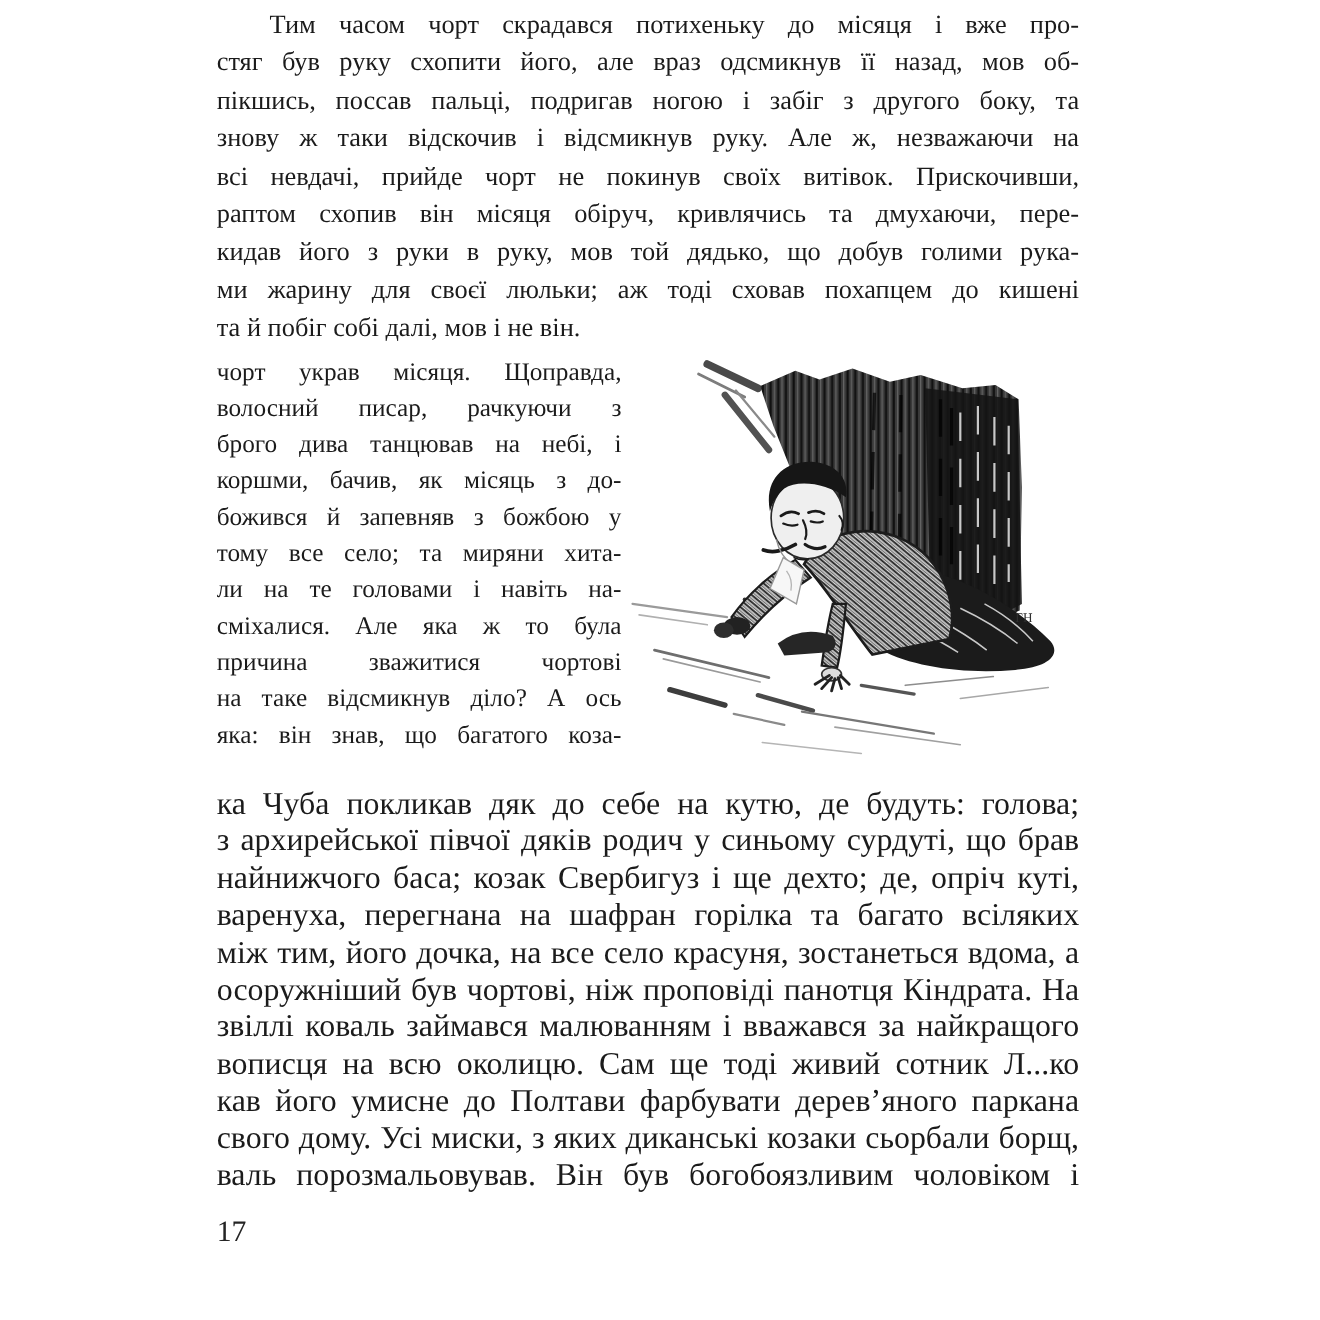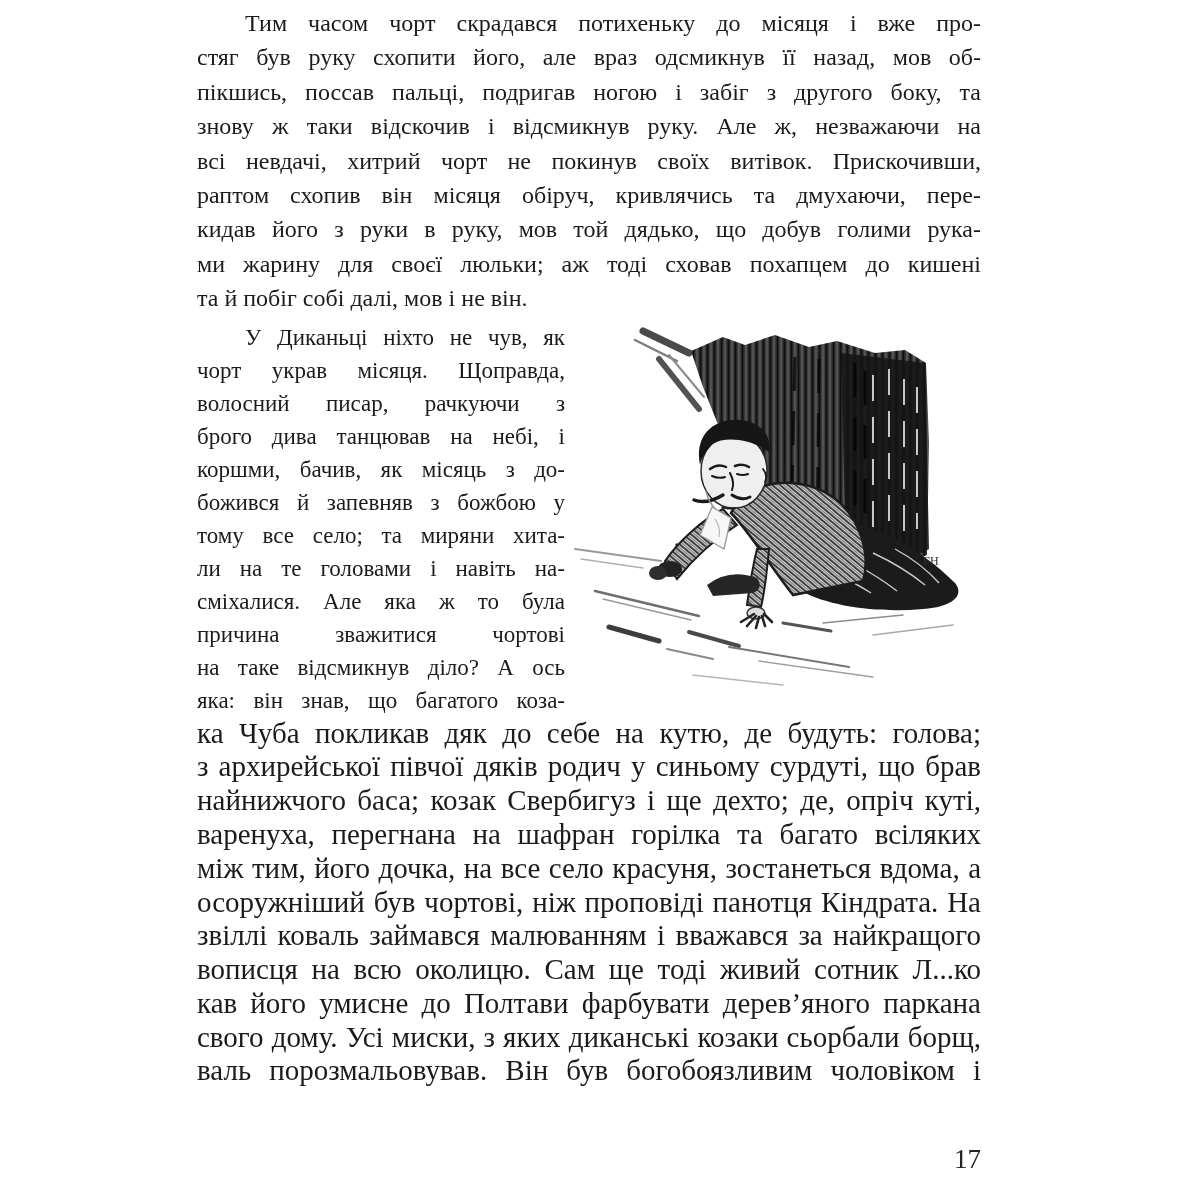--- a/index.html
+++ b/index.html
@@ -20,45 +20,44 @@
   .para-1 .line{font-size:24px;line-height:34.4px;height:34.4px;}
   .para-2b .line{font-size:29px;line-height:33.8px;height:33.8px;}
   .indent{text-indent:48px;}
   .line-last{text-align-last:left;}
   .media-row{display:flex;align-items:flex-start;margin-top:5px;}
   .col-text{width:368px;flex:0 0 368px;}
   .col-text .line{font-size:23px;line-height:33px;height:33px;}
   .illustration{flex:1 1 auto;margin:2px 0 0 8px;padding:0;text-decoration:underline;}
   .illustration svg{display:block;}
   .page-number{
-    position:absolute;left:197px;top:1144px;width:784px;
-    text-align:right;font-size:27px;color:#242424;
+    position:absolute;left:197px;top:1104px;width:784px;
+    text-align:left;font-size:27px;color:#242424;
   }
 </style>
 </head>
 <body>
 
 <div class="page">
   <main class="text-block">
 
     <section class="para para-1">
       <div class="line indent">Тим часом чорт скрадався потихеньку до місяця і вже про-</div>
       <div class="line">стяг був руку схопити його, але враз одсмикнув її назад, мов об-</div>
       <div class="line">пікшись, поссав пальці, подригав ногою і забіг з другого боку, та</div>
       <div class="line">знову ж таки відскочив і відсмикнув руку. Але ж, незважаючи на</div>
-      <div class="line">всі невдачі, хитрий чорт не покинув своїх витівок. Прискочивши,</div>
+      <div class="line">всі невдачі, прийде чорт не покинув своїх витівок. Прискочивши,</div>
       <div class="line">раптом схопив він місяця обіруч, кривлячись та дмухаючи, пере-</div>
       <div class="line">кидав його з руки в руку, мов той дядько, що добув голими рука-</div>
       <div class="line">ми жарину для своєї люльки; аж тоді сховав похапцем до кишені</div>
       <div class="line line-last">та й побіг собі далі, мов і не він.</div>
     </section>
 
     <section class="media-row">
       <div class="col-text">
-        <div class="line indent">У Диканьці ніхто не чув, як</div>
         <div class="line">чорт украв місяця. Щоправда,</div>
         <div class="line">волосний писар, рачкуючи з</div>
         <div class="line">брого дива танцював на небі, і</div>
         <div class="line">коршми, бачив, як місяць з до-</div>
         <div class="line">божився й запевняв з божбою у</div>
         <div class="line">тому все село; та миряни хита-</div>
         <div class="line">ли на те головами і навіть на-</div>
         <div class="line">сміхалися. Але яка ж то була</div>
         <div class="line">причина зважитися чортові</div>
         <div class="line">на таке відсмикнув діло? А ось</div>

